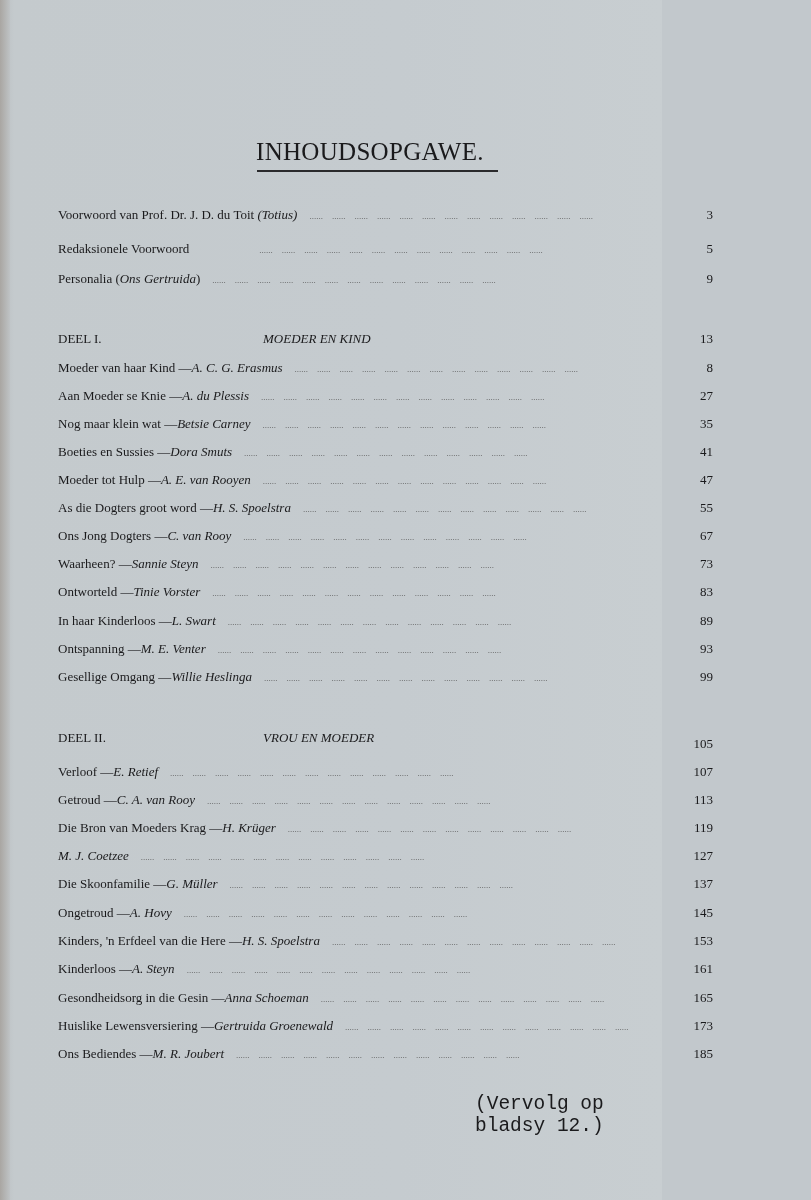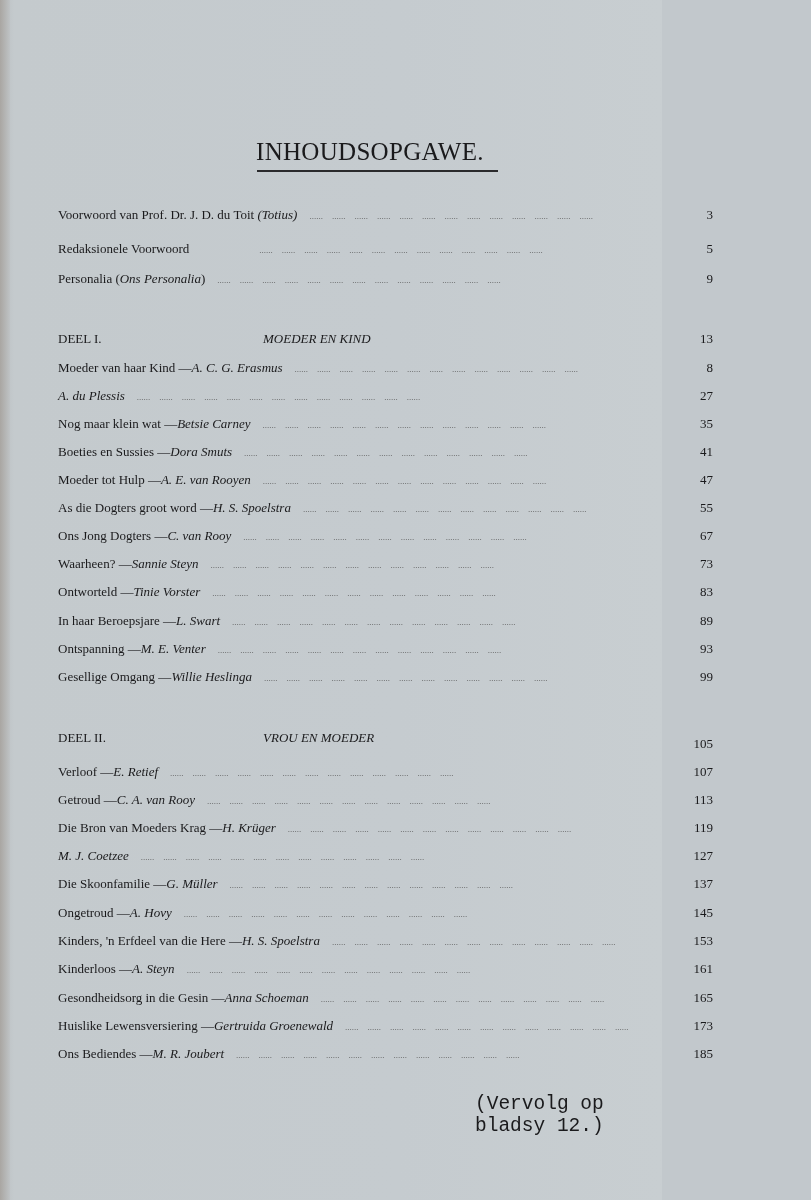--- a/index.html
+++ b/index.html
@@ -57,38 +57,39 @@
       <span class="dots"></span>
       <span class="p">3</span>
     </div>
     <div class="row" style="top:235px">
       <span class="t">Redaksionele Voorwoord</span>
       <span class="dots" style="margin-left:70px"></span>
       <span class="p">5</span>
     </div>
     <div class="row" style="top:265px">
       <span class="t">Personalia  (</span>
-        <span class="a">Ons Personalia</span>
+        <span class="a">Ons Gertruida</span>
         <span>)</span>
       <span class="dots"></span>
       <span class="p">9</span>
     </div>
 
     <div class="row section" style="top:325px">
       <span class="t">DEEL I.</span>
       <span class="a">MOEDER EN KIND</span>
       <span class="p">13</span>
     </div>
     <div class="row" style="top:354px">
         <span class="t">Moeder van haar Kind — </span>
         <span class="a">A. C. G. Erasmus</span>
         <span class="dots"></span>
         <span class="p">8</span>
       </div>
     <div class="row" style="top:382px">
+        <span class="t">Aan Moeder se Knie — </span>
         <span class="a">A. du Plessis</span>
         <span class="dots"></span>
         <span class="p">27</span>
       </div>
     <div class="row" style="top:410px">
         <span class="t">Nog maar klein wat — </span>
         <span class="a">Betsie Carney</span>
         <span class="dots"></span>
         <span class="p">35</span>
       </div>
@@ -122,21 +123,21 @@
         <span class="dots"></span>
         <span class="p">73</span>
       </div>
     <div class="row" style="top:578px">
         <span class="t">Ontworteld — </span>
         <span class="a">Tinie Vorster</span>
         <span class="dots"></span>
         <span class="p">83</span>
       </div>
     <div class="row" style="top:607px">
-        <span class="t">In haar Beroepsjare — </span>
+        <span class="t">In haar Kinderloos — </span>
         <span class="a">L. Swart</span>
         <span class="dots"></span>
         <span class="p">89</span>
       </div>
     <div class="row" style="top:635px">
         <span class="t">Ontspanning — </span>
         <span class="a">M. E. Venter</span>
         <span class="dots"></span>
         <span class="p">93</span>
       </div>

